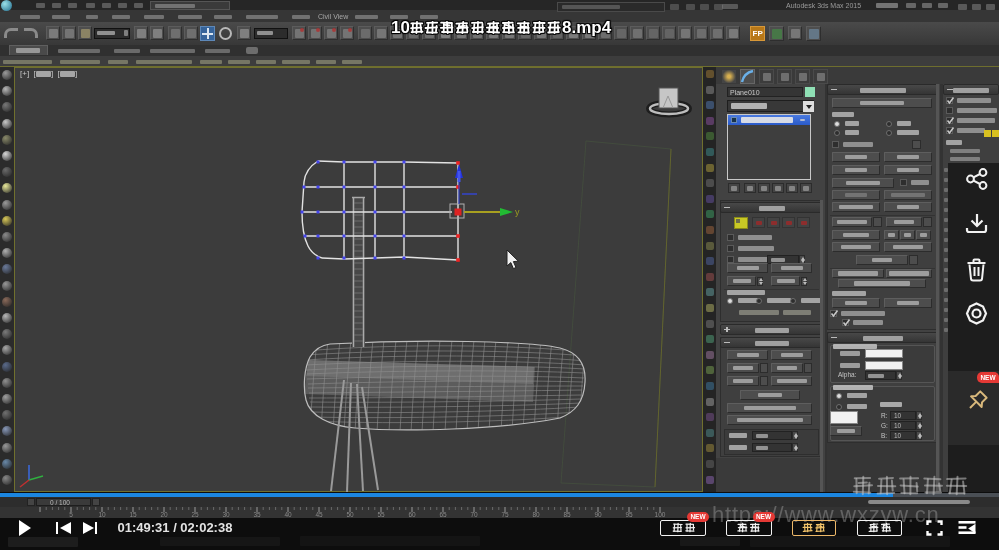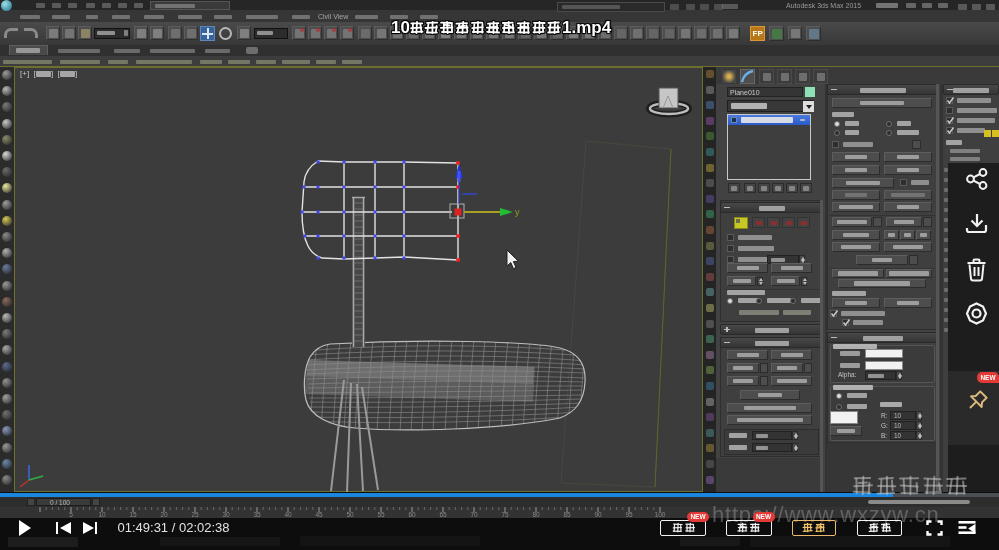--- a/index.html
+++ b/index.html
@@ -859,21 +859,21 @@
 <div style="position:absolute;left:8px;top:537px;width:70px;height:10px;background:#1d1d1d;opacity:1;border-radius:1px"></div>
 <div style="position:absolute;left:160px;top:537px;width:120px;height:9px;background:#161616;opacity:1;border-radius:1px"></div>
 <div style="position:absolute;left:300px;top:536px;width:180px;height:10px;background:#141414;opacity:1;border-radius:1px"></div>
 <div style="position:absolute;left:680px;top:537px;width:60px;height:9px;background:#181818;opacity:1;border-radius:1px"></div>
 <div style="position:absolute;left:750px;top:536px;width:200px;height:11px;background:#151515;opacity:1;border-radius:1px"></div>
 <div style="position:absolute;left:19px;top:520px;width:0;height:0;border-top:8px solid transparent;border-bottom:8px solid transparent;border-left:12px solid #fff"></div>
 <div style="position:absolute;left:55.5px;top:521.5px;width:2.5px;height:12px;background:#fff;"></div>
 <div style="position:absolute;left:59.5px;top:521.5px;width:0;height:0;border-top:6px solid transparent;border-bottom:6px solid transparent;border-right:11px solid #fff"></div>
 <div style="position:absolute;left:82.5px;top:521.5px;width:0;height:0;border-top:6px solid transparent;border-bottom:6px solid transparent;border-left:11px solid #fff"></div>
 <div style="position:absolute;left:94.5px;top:521.5px;width:2.5px;height:12px;background:#fff;"></div>
-<div style="position:absolute;left:117.5px;top:520.8px;font-size:13px;color:#e2e2e2;font-weight:400;letter-spacing:0px;white-space:nowrap;line-height:1;">01:49:31 / 02:02:38</div>
+<div style="position:absolute;left:117.5px;top:520.8px;font-size:13px;color:#e2e2e2;font-weight:700;letter-spacing:0px;white-space:nowrap;line-height:1;">01:49:31 / 02:02:38</div>
 <div style="position:absolute;left:712px;top:503.5px;font-size:22px;color:rgba(172,172,172,0.40);font-weight:400;letter-spacing:0.8px;white-space:nowrap;line-height:1;">https://www.wxzyw.cn</div>
 <svg style="position:absolute;left:851px;top:474px" width="118" height="23" viewBox="0 0 118 23">
       <line x1="3.7" y1="4.2" x2="19.1" y2="4.1" stroke="rgba(195,195,195,0.55)" stroke-width="2.0" stroke-linecap="round"></line>
       <line x1="3.3" y1="12.2" x2="21.0" y2="11.2" stroke="rgba(195,195,195,0.55)" stroke-width="2.0" stroke-linecap="round"></line>
       <line x1="2.8" y1="17.7" x2="19.3" y2="18.8" stroke="rgba(195,195,195,0.55)" stroke-width="2.0" stroke-linecap="round"></line>
       <line x1="5.4" y1="5.1" x2="5.7" y2="19.2" stroke="rgba(195,195,195,0.55)" stroke-width="2.0" stroke-linecap="round"></line>
       <line x1="12.3" y1="2.8" x2="11.8" y2="20.2" stroke="rgba(195,195,195,0.55)" stroke-width="2.0" stroke-linecap="round"></line>
       <line x1="18.4" y1="8.8" x2="17.7" y2="19.4" stroke="rgba(195,195,195,0.55)" stroke-width="2.0" stroke-linecap="round"></line>
       <line x1="7.6" y1="9.0" x2="15.8" y2="8.6" stroke="rgba(195,195,195,0.55)" stroke-width="2.0" stroke-linecap="round"></line>
       <line x1="28.1" y1="4.7" x2="42.0" y2="3.9" stroke="rgba(195,195,195,0.55)" stroke-width="2.0" stroke-linecap="round"></line>
@@ -1106,13 +1106,13 @@
       <line x1="126.4" y1="3.9" x2="125.4" y2="12.4" stroke="#ffffff" stroke-width="1.8" stroke-linecap="round"></line>
       <line x1="130.5" y1="1.8" x2="130.4" y2="13.0" stroke="#ffffff" stroke-width="1.8" stroke-linecap="round"></line>
       <line x1="133.6" y1="4.8" x2="134.1" y2="10.6" stroke="#ffffff" stroke-width="1.8" stroke-linecap="round"></line>
       <line x1="139.5" y1="2.9" x2="149.8" y2="2.5" stroke="#ffffff" stroke-width="1.8" stroke-linecap="round"></line>
       <line x1="139.5" y1="7.5" x2="150.8" y2="7.7" stroke="#ffffff" stroke-width="1.8" stroke-linecap="round"></line>
       <line x1="139.2" y1="12.5" x2="149.8" y2="12.0" stroke="#ffffff" stroke-width="1.8" stroke-linecap="round"></line>
       <line x1="141.5" y1="3.6" x2="140.5" y2="12.4" stroke="#ffffff" stroke-width="1.8" stroke-linecap="round"></line>
       <line x1="145.9" y1="1.8" x2="145.5" y2="13.0" stroke="#ffffff" stroke-width="1.8" stroke-linecap="round"></line>
       <line x1="148.9" y1="5.2" x2="149.2" y2="11.9" stroke="#ffffff" stroke-width="1.8" stroke-linecap="round"></line>
     </svg>
-<div style="position:absolute;left:562.0px;top:19px;font-size:17px;color:#fff;font-weight:700;letter-spacing:0px;white-space:nowrap;line-height:1;text-shadow:1px 1px 1px #000,-1px -1px 1px #000,1px -1px 1px #000,-1px 1px 1px #000">1.mp4</div>
+<div style="position:absolute;left:562.0px;top:19px;font-size:17px;color:#fff;font-weight:700;letter-spacing:0px;white-space:nowrap;line-height:1;text-shadow:1px 1px 1px #000,-1px -1px 1px #000,1px -1px 1px #000,-1px 1px 1px #000">8.mp4</div>
 </div>
 </body></html>

